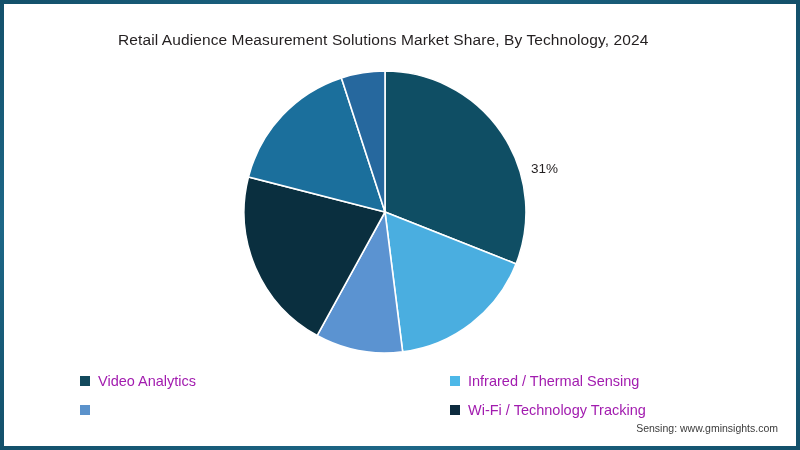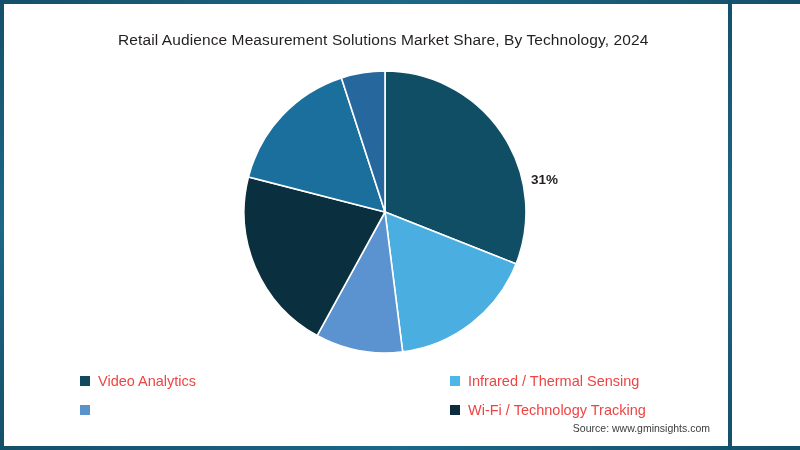--- a/index.html
+++ b/index.html
@@ -8,21 +8,21 @@
     background: #ffffff;
   }
   body {
     width: 800px;
     height: 450px;
     font-family: "Liberation Sans", sans-serif;
     overflow: hidden;
   }
   #frame {
     position: relative;
-    width: 732px;
+    width: 800px;
     height: 450px;
     box-sizing: border-box;
     background: #ffffff;
   }
   .border-edge {
     position: absolute;
     background: linear-gradient(135deg, #13506a 0%, #1d6787 50%, #13506a 100%);
   }
   .border-top    { left: 0;  top: 0;    width: 800px; height: 4px; }
   .border-bottom { left: 0;  bottom: 0; width: 800px; height: 4px; }
@@ -44,25 +44,24 @@
     left: 243px;
     top: 70px;
     width: 284px;
     height: 284px;
   }
   #pie-svg { display: block; }
 
   #pct-label {
     position: absolute;
     left: 531px;
-    top: 172px;
+    top: 161px;
     font-size: 13.5px;
     color: #231f20;
     white-space: nowrap;
-    font-weight: bold;
   }
 
   #legend {
     position: absolute;
     left: 80px;
     top: 366px;
     width: 620px;
     display: grid;
     grid-template-columns: 370px 250px;
     grid-auto-rows: 29px;
@@ -75,21 +74,21 @@
     white-space: nowrap;
   }
   .legend-swatch {
     width: 10px;
     height: 10px;
     flex: 0 0 auto;
     display: inline-block;
   }
   .legend-label {
     font-size: 14.5px;
-    color: #ef4444;
+    color: #a21caf;
   }
 
   #source-note {
     position: absolute;
     right: 22px;
     bottom: 16px;
     font-size: 10.5px;
     color: #3b3b3b;
     white-space: nowrap;
   }
@@ -137,15 +136,15 @@
       <span class="legend-swatch" style="background: rgb(91, 146, 203);"></span>
     </div>
 
     <div class="legend-item">
       <span class="legend-swatch" style="background: rgb(13, 43, 62);"></span>
       <span class="legend-label">Wi-Fi / Technology Tracking</span>
     </div>
 
   </div>
 
-  <div id="source-note">Source: www.gminsights.com</div>
+  <div id="source-note">Sensing: www.gminsights.com</div>
 
 </div>
 
 </body></html>

